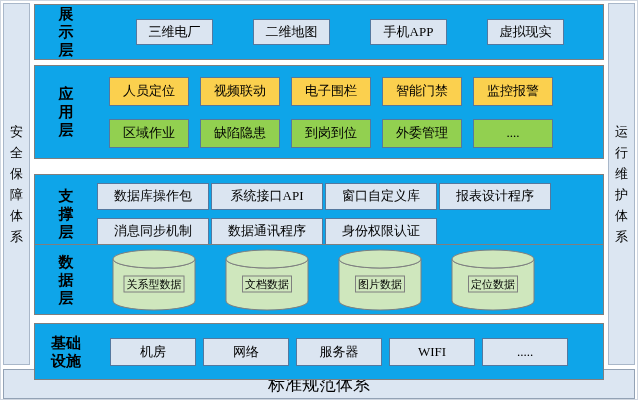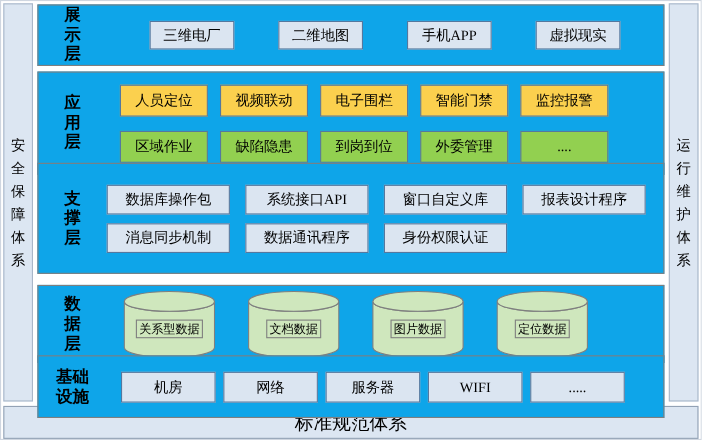--- a/index.html
+++ b/index.html
@@ -20,22 +20,22 @@
   .bottombar{position:absolute;left:2px;right:2px;top:368px;height:30px;
              background:var(--bar_fill,#dce6f2);border:1px solid #93a2b5;
              box-sizing:border-box;display:flex;align-items:center;justify-content:center;
              font-size:17px;}
 
   
   .panel{position:absolute;left:33px;width:570px;background:#0ea5e9;
          border:1px solid var(--panel_border,#7f7f7f);box-sizing:border-box;display:flex;font-family:Liberation Serif, serif;}
   .p1{top:3px;height:56px}
   .p2{top:64px;height:94px}
-  .p3{top:147px;height:101px}
-  .p4{top:258px;height:71px}
+  .p3{top:173px;height:79px}
+  .p4{top:243px;height:71px}
   .p5{top:322px;height:57px}
 
   .panel-label{width:62px;flex:none;display:flex;align-items:center;justify-content:center;
                font-weight:bold;font-size:15px;}
   .vlabel{width:17px;line-height:18px;text-align:center;word-break:break-all;}
   .p5 .vlabel{width:33px;}
 
   .panel-content{flex:1;display:flex;flex-direction:column;justify-content:center;
                  row-gap:12px;min-width:0;}
   .row{display:flex;align-items:center;}
@@ -45,21 +45,21 @@
        border:1px solid var(--box_border,#54789f);background:var(--box_blue_fill,#dbe5f1);}
   .box-yellow{background:var(--box_yellow_fill,#fbd04e);}
   .box-green{background:var(--box_green_fill,#92d050);}
 
   .p1 .row{justify-content:center;column-gap:40px;}
   .p1 .box{width:77px;height:26px;}
   .p2 .panel-content{row-gap:13px;}
   .p2 .row{column-gap:11px;padding-left:12px;}
   .p2 .box{width:80px;height:29px;}
   .p3 .panel-content{row-gap:8px;}
-  .p3 .row{column-gap:14px;}
+  .p3 .row{column-gap:2px;}
   .p3 .box{width:112px;height:27px;}
   .p4 .row{column-gap:29px;padding-left:15px;}
   .p5 .row{column-gap:7px;padding-left:13px;}
   .p5 .box{width:86px;height:28px;}
 
   
   .cyl{position:relative;width:84px;height:62px;flex:none;}
   .cyl svg{display:block;width:84px;height:62px;}
   .cyl-label{position:absolute;left:50%;top:35px;transform:translate(-50%,-50%);
              border:1px solid var(--cylinder_stroke,#7f7f7f);padding:0 2px;

